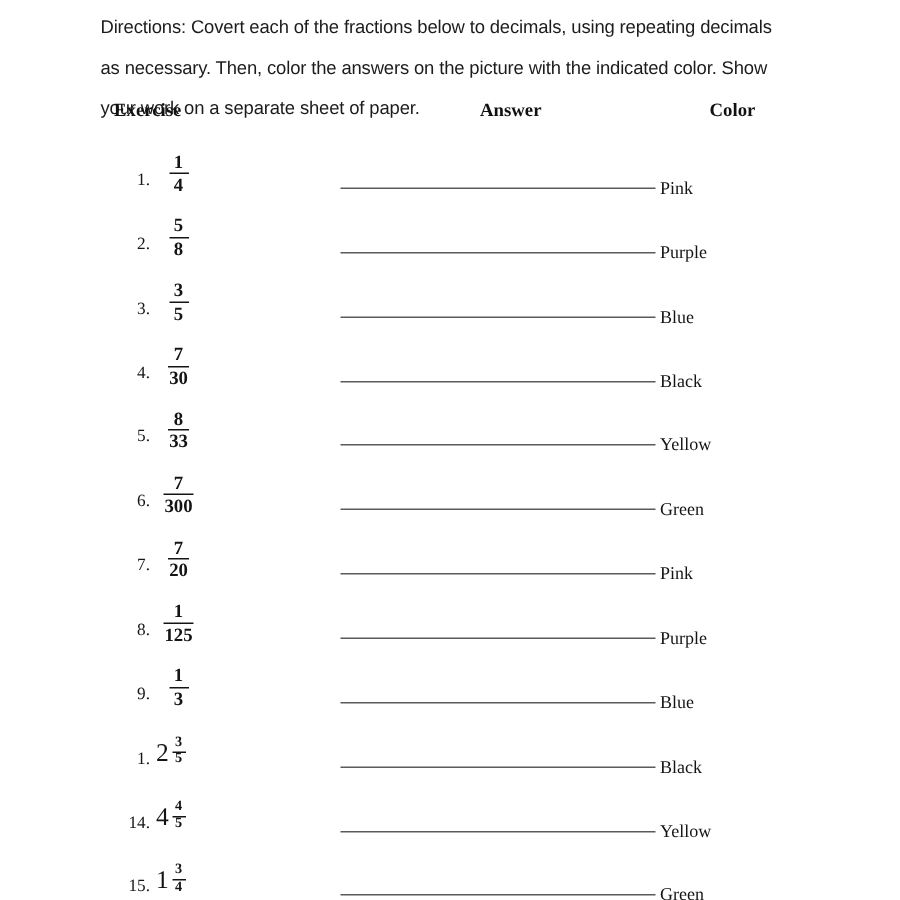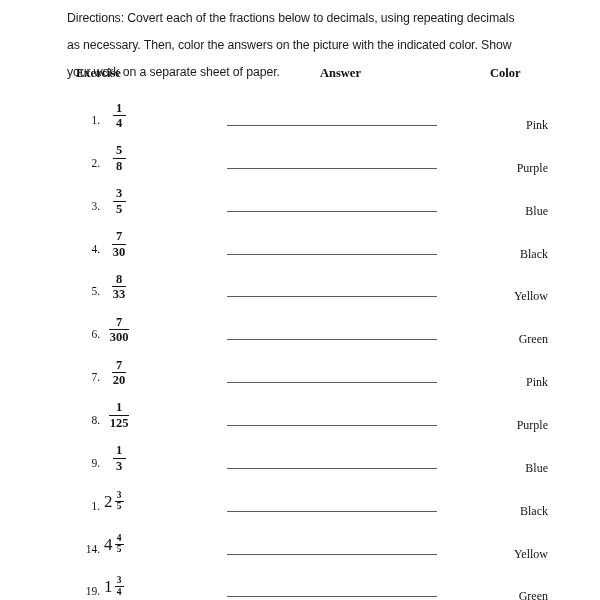--- a/index.html
+++ b/index.html
@@ -35,21 +35,21 @@
     position: absolute;
     font-family: "Liberation Serif", serif;
     font-size: 12.5px;
     font-weight: bold;
     color: #111111;
     white-space: nowrap;
     top: 66px;
   }
   #hdr-exercise { left: 76px; text-align: right; }
   #hdr-answer   { left: 320px; }
-  #hdr-color    { left: 490px; }
+  #hdr-color    { left: 473px; }
 
   
   .row {
     position: absolute;
     left: 0;
     width: 600px;
     height: 43px;
   }
 
   
@@ -129,21 +129,21 @@
     height: 1px;
     background: #5a5a5a;
     top: 31px;
   }
 
   
   .color-label {
     position: absolute;
     left: 440px;
     width: 108px;
-    text-align: right;
+    text-align: left;
     font-family: "Liberation Serif", serif;
     font-size: 12px;
     color: #141414;
     top: 24px;
     white-space: nowrap;
   }
 </style>
 </head>
 <body>
 
@@ -284,21 +284,21 @@
           <span class="frac small">
             <span class="num">4</span>
             <span class="bar"></span>
             <span class="den">5</span>
           </span>
         </div>
         <div class="answer-line" style="background: rgb(90, 90, 90);"></div>
         <div class="color-label">Yellow</div>
       </div>
       <div class="row" style="top: 565.35px;">
-        <div class="row-index">19.</div>
+        <div class="row-index">15.</div>
         <div class="exercise">
           <span class="whole">1</span>
           <span class="frac small">
             <span class="num">3</span>
             <span class="bar"></span>
             <span class="den">4</span>
           </span>
         </div>
         <div class="answer-line" style="background: rgb(90, 90, 90);"></div>
         <div class="color-label">Green</div>

